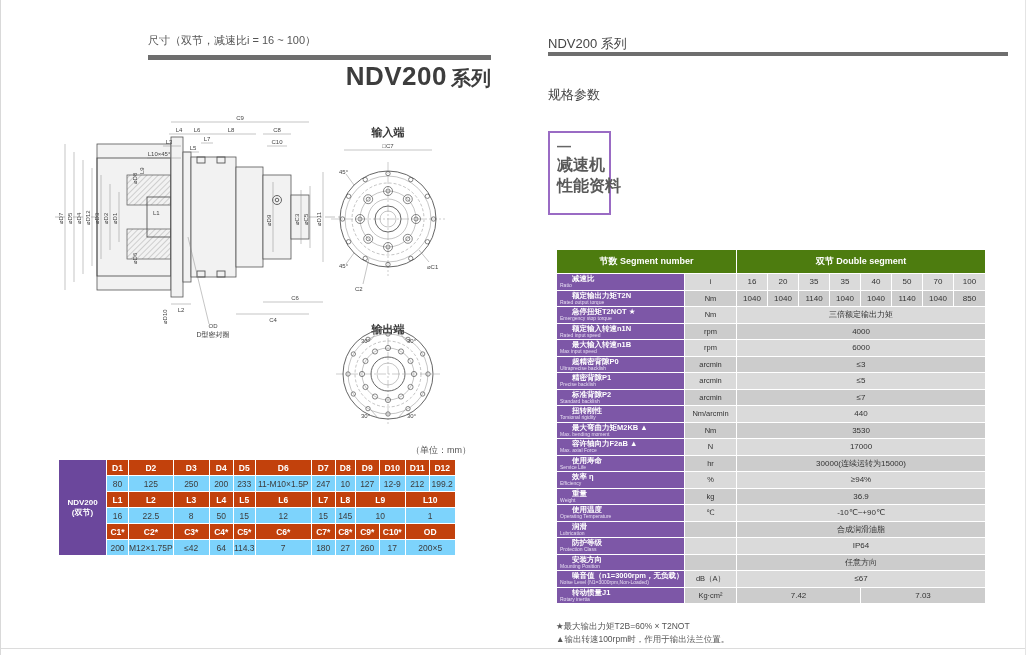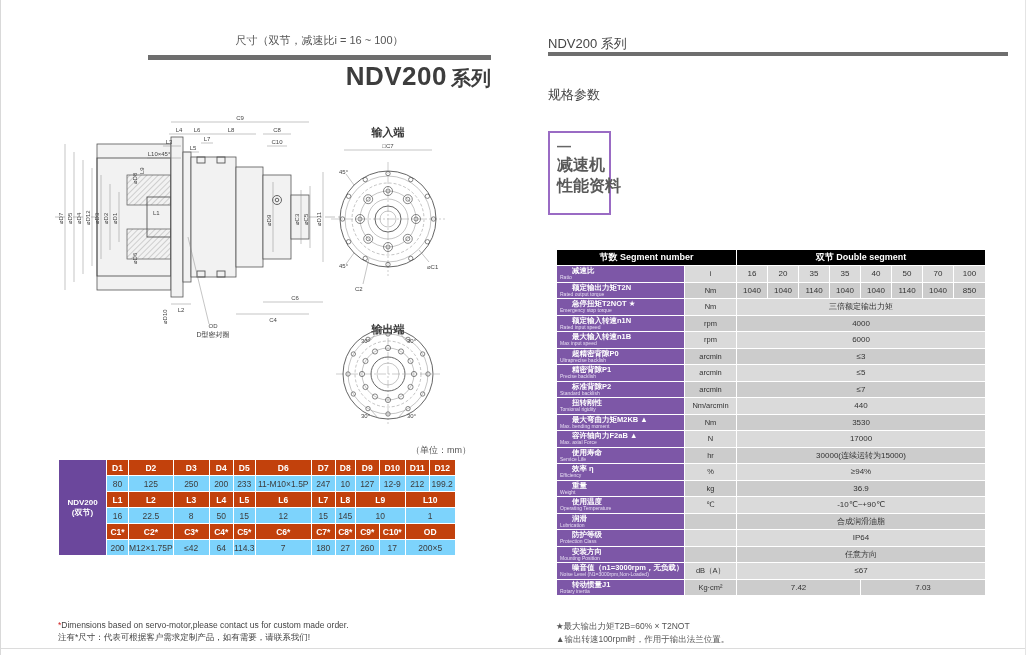--- a/index.html
+++ b/index.html
@@ -2,21 +2,21 @@
 <html><head>
 <meta charset="utf-8">
 <style>
   * { margin:0; padding:0; box-sizing:border-box; }
   html,body { width:1026px; height:655px; background:#f7f7f7; font-family:"Liberation Sans","DejaVu Sans",sans-serif; }
   #page { position:absolute; left:0; top:0; width:1026px; height:655px; background:#fff;
           border-left:1px solid #d9d9d9; border-right:1px solid #e4e4e4; overflow:hidden; }
   #page:after { content:""; position:absolute; left:0; right:0; bottom:6px; border-bottom:1px solid #dcdcdc; }
 
   
-  .lh-note { position:absolute; left:147px; top:33px; width:343px; text-align:center; font-size:11px; color:#555; }
+  .lh-note { position:absolute; left:147px; top:33px; width:343px; text-align:left; font-size:11px; color:#555; }
   .lh-bar  { position:absolute; left:147px; top:55px; width:343px; height:5px; background:#6e6e6e; }
   .lh-title{ position:absolute; left:147px; top:61px; width:343px; text-align:right; color:#3d3d3d; font-weight:bold; }
   .lh-title .t1 { font-size:26px; letter-spacing:0.5px; }
   .lh-title .t2 { font-size:20px; margin-left:4px; }
 
   
   .rh-series { position:absolute; left:547px; top:35px; font-size:13px; color:#454545; }
   .rh-bar    { position:absolute; left:547px; top:52px; width:460px; height:4px; background:#6e6e6e; }
   .rh-sub    { position:absolute; left:547px; top:62px; font-size:13px; color:#454545;margin-top:24px; }
 
@@ -39,21 +39,21 @@
   
   .dim-table { position:absolute; left:57px; top:459px; border-collapse:collapse; table-layout:fixed; }
   .dim-table td { border:1px solid #fff; text-align:center; vertical-align:middle; height:16px; overflow:hidden; white-space:nowrap; }
   .dim-table .dl { background:#6b479c; color:#fff; font-size:8px; font-weight:bold; width:48px; line-height:10px; }
   .dim-table .dh { background:#c2410c; color:#fff; font-size:8.5px; font-weight:bold; }
   .dim-table .dv { background:#7dd3fc; color:#3c3c3c; font-size:8.5px; }
 
   
   .spec-table { position:absolute; left:555px; top:249px; border-collapse:collapse; table-layout:fixed; width:430px; }
   .spec-table td,.spec-table th { border:1px solid #fff; vertical-align:middle; overflow:hidden; }
-  .spec-table th { background:#000000; color:#fff; font-size:9px; font-weight:bold; height:16px; text-align:center; }
+  .spec-table th { background:#4d7c0f; color:#fff; font-size:9px; font-weight:bold; height:24px; text-align:center; }
   .spec-table .sl { background:#7d57a7; color:#fff; text-align:left; padding:1px 0 1px 3px; height:14px; }
   .spec-table .sl .zh { font-size:7.5px; font-weight:bold; line-height:8px; white-space:nowrap;margin-left:12px; }
   .spec-table .sl .en { font-size:5px; color:#e6dcf2; line-height:5.5px; white-space:nowrap; }
   .spec-table .su { font-size:7.5px; color:#333; text-align:center; }
   .spec-table .sv { font-size:8px;   color:#333; text-align:center; }
   .spec-table .lt { background:#dadada; }
   .spec-table .dk { background:#cccccc; }
 
   
   .fn-left  { position:absolute; left:57px;  top:619px; font-size:8.5px; color:#444; line-height:12px; }
@@ -575,22 +575,18 @@
             <div class="zh">转动惯量J1</div>
             <div class="en">Rotary inertia</div>
           </td>
           <td class="su dk">Kg·cm²</td>
           <td colspan="4" class="sv dk">7.42</td>
           <td colspan="4" class="sv dk">7.03</td>
         </tr>
       </tbody>
   </table>
 
-  <div class="fn-left">
-    <div><span class="star">*</span><span>Dimensions based on servo-motor,please contact us for custom made order.</span></div>
-    <div>注有*尺寸：代表可根据客户需求定制产品，如有需要，请联系我们!</div>
-  </div>
   <div class="fn-right">
     <div>★最大输出力矩T2B=60% × T2NOT</div>
     <div>▲输出转速100rpm时，作用于输出法兰位置。</div>
   </div>
 
 </div>
 
 </body></html>

